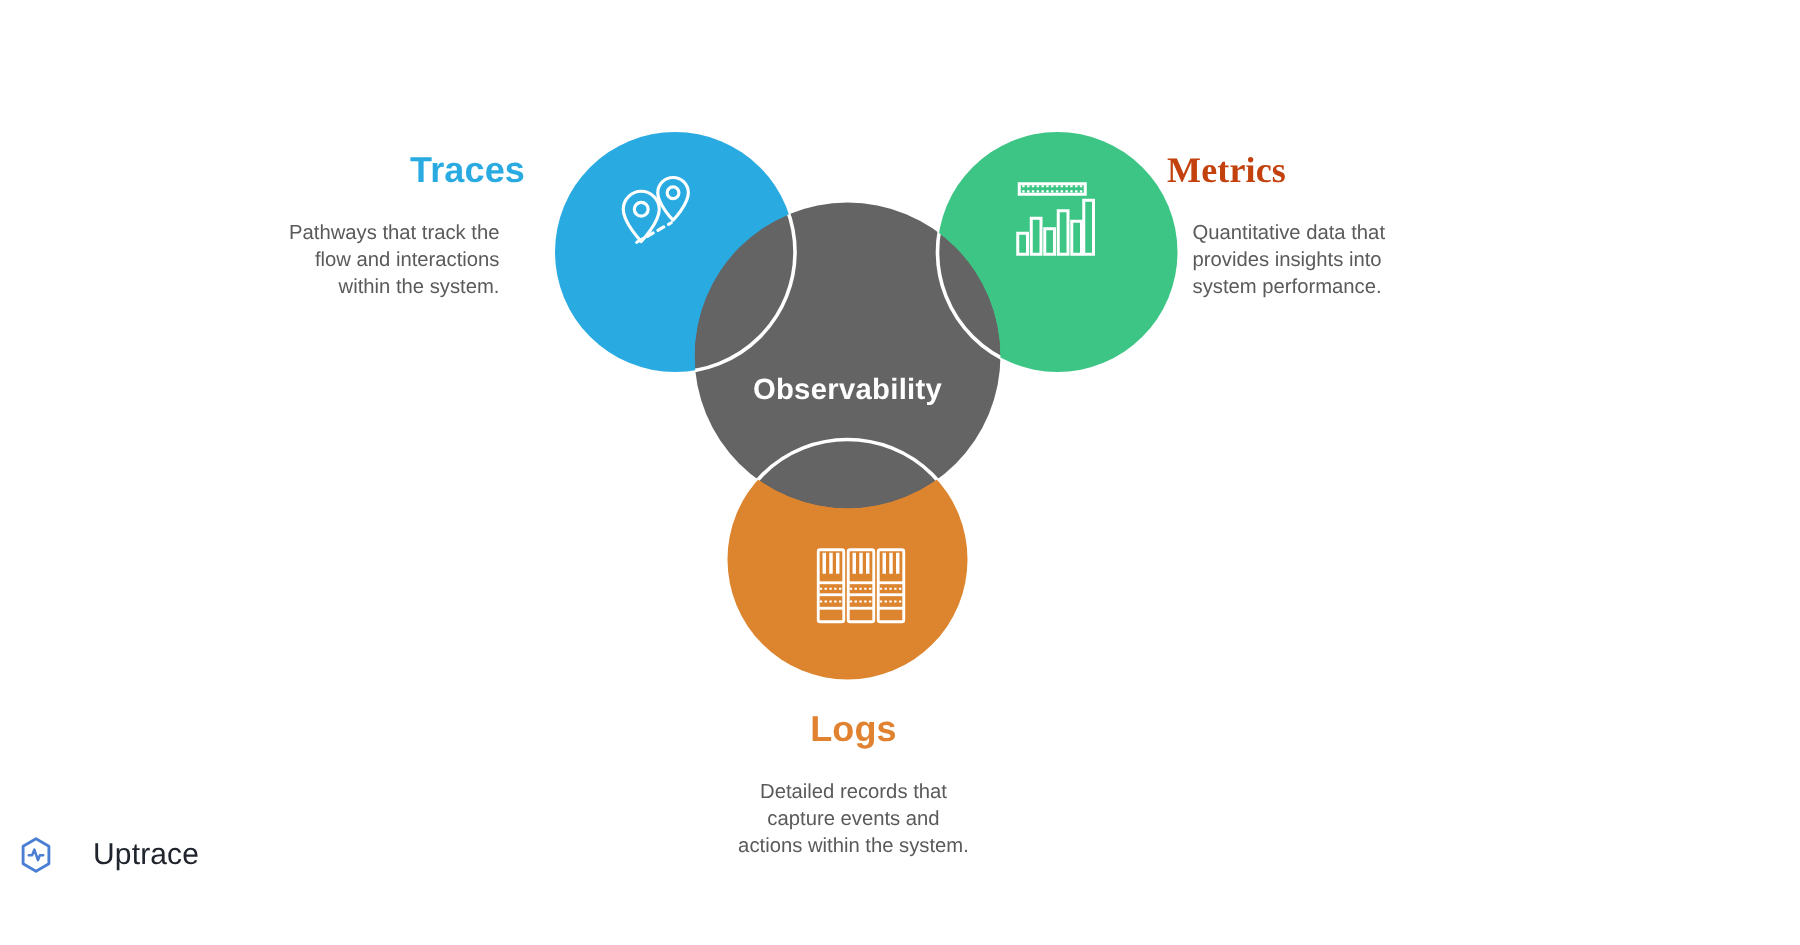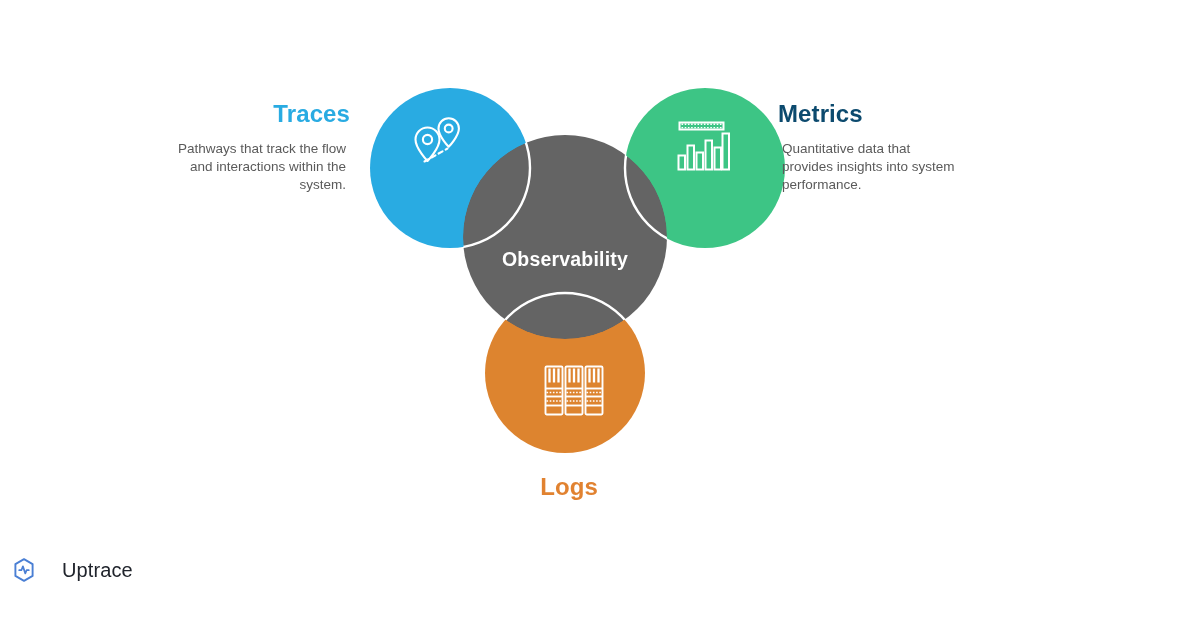--- a/index.html
+++ b/index.html
@@ -38,38 +38,38 @@
     font-size: 24px;
     font-weight: bold;
     line-height: 1.2;
     margin: 0 0 11px 0;
     letter-spacing: 0.1px;
   }
   .label-desc {
     font-size: 13.5px;
     line-height: 1.33;
     color: #5a5a5a;
-    margin: 4px;
+    margin: 17px;
   }
 
   #traces-block {
     left: 168px;
     top: 100px;
     width: 182px;
     text-align: right;
   }
   #traces-block .label-title { color: #29ABE2; }
 
   #metrics-block {
     left: 778px;
     top: 100px;
     width: 190px;
     text-align: left;
   }
-  #metrics-block .label-title { color: #0c4a6e; }
+  #metrics-block .label-title { color: #c2410c; font-family: Liberation Serif, serif; }
 
   #logs-block {
     left: 474px;
     top: 473px;
     width: 190px;
     text-align: center;
   }
   #logs-block .label-title { color: #E18230; }
 
   
@@ -175,20 +175,21 @@
     <p class="label-desc">Pathways that track the flow and interactions within the system.</p>
   </div>
 
   <div class="label-block" id="metrics-block">
     <p class="label-title">Metrics</p>
     <p class="label-desc">Quantitative data that provides insights into system performance.</p>
   </div>
 
   <div class="label-block" id="logs-block">
     <p class="label-title">Logs</p>
+    <p class="label-desc">Detailed records that capture events and actions within the system.</p>
   </div>
 
   <div id="brand">
     <svg width="28" height="28" viewBox="0 0 28 28">
       <path d="M14 3.2 L22.6 8.1 L22.6 19.9 L14 24.8 L5.4 19.9 L5.4 8.1 Z" fill="none" stroke="#4a7fd4" stroke-width="1.9" stroke-linejoin="round"></path>
       <path d="M9.2 14.2 L11.4 14.2 L12.9 10.4 L15.3 17.4 L16.6 14.2 L18.8 14.2" fill="none" stroke="#4a7fd4" stroke-width="1.7" stroke-linecap="round" stroke-linejoin="round"></path>
     </svg>
     <span class="brand-name">Uptrace</span>
   </div>
 

